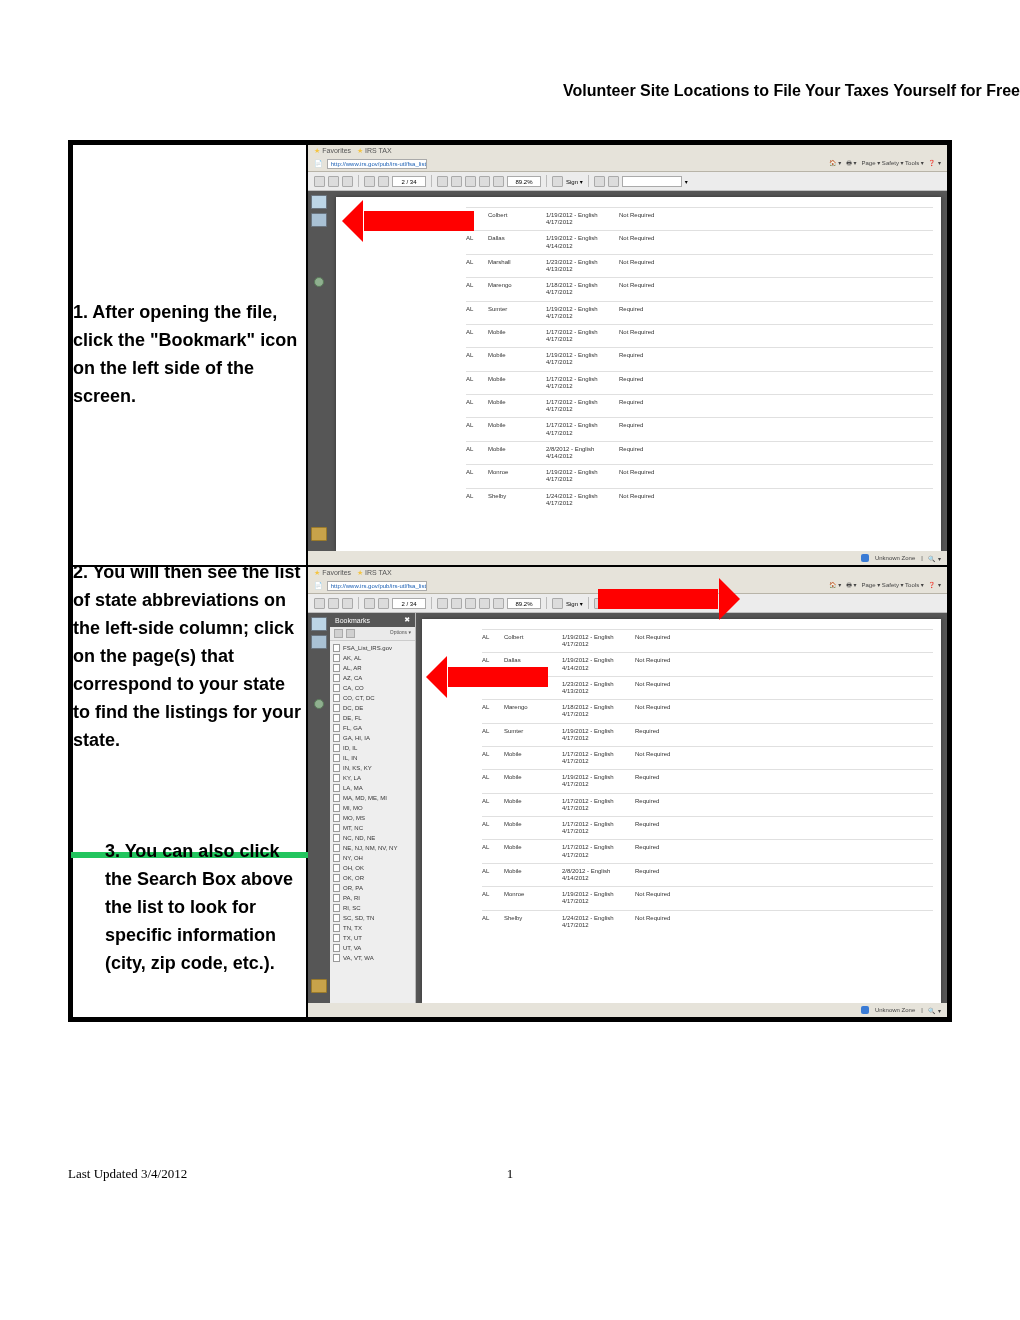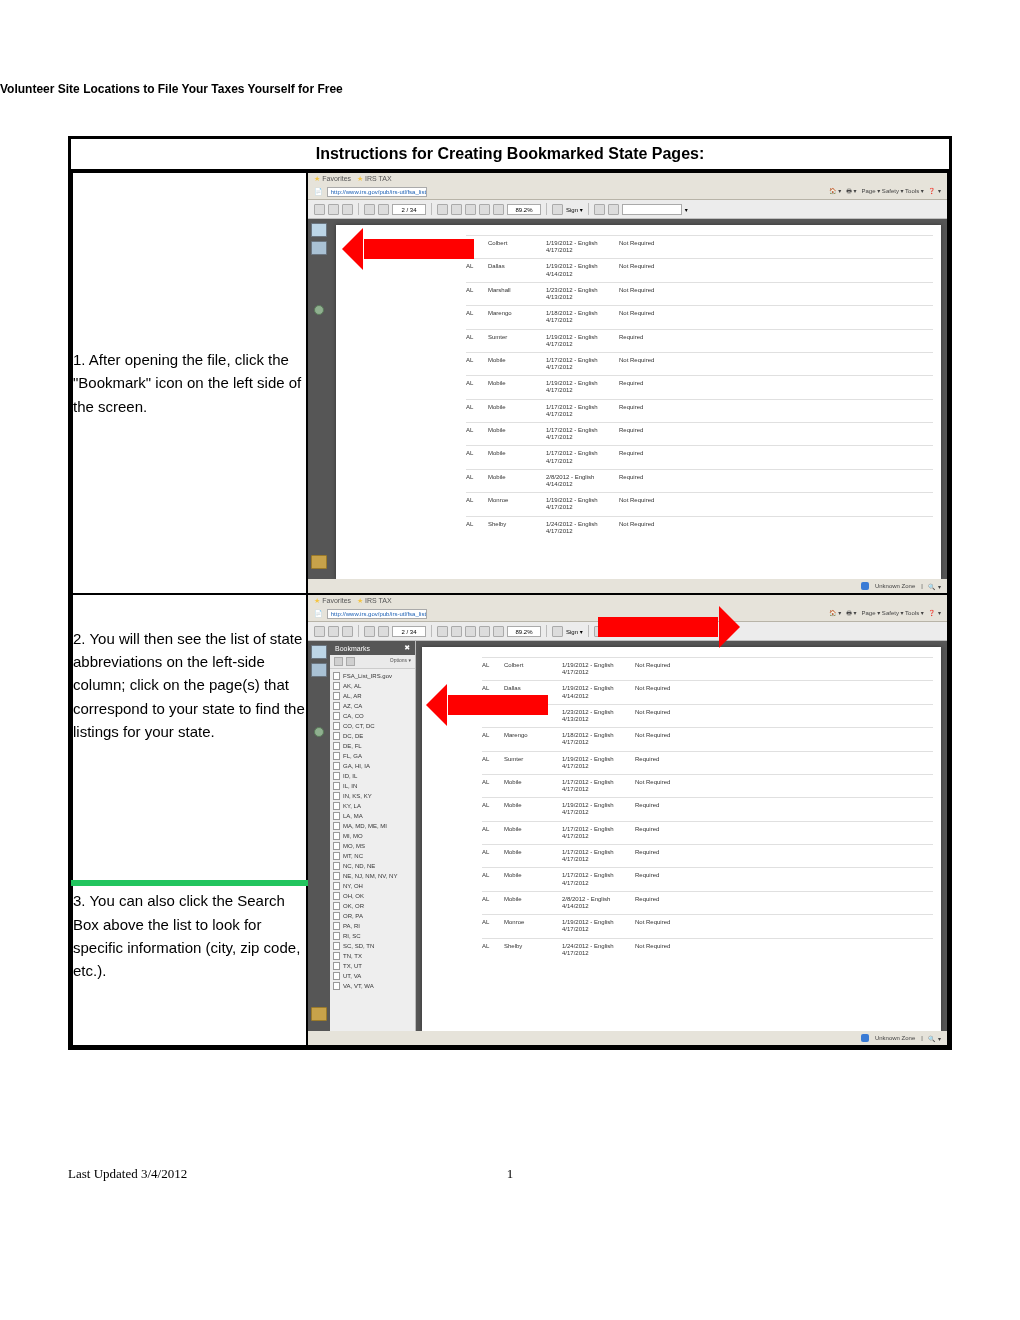--- a/index.html
+++ b/index.html
@@ -5,23 +5,23 @@
   * { box-sizing: border-box; }
   html, body { margin:0; padding:0; }
   body {
     width:1020px; height:1320px;
     background:#fff;
     font-family: Arial, Helvetica, sans-serif;
     color:#000;
     position:relative;
   }
   .page-title {
-    text-align:left;
+    text-align:right;
     font-weight:bold;
-    font-size:12px;
+    font-size:16px;
     padding-top:82px;
     padding-bottom:40px;
   }
   .frame {
     margin:0 68px 0 68px;
     border:3px solid #000;
   }
   .frame-header {
     text-align:center;
     font-weight:bold;
@@ -34,22 +34,22 @@
     border-collapse:collapse;
   }
   table.layout > tbody > tr > td {
     border:2px solid #000;
     vertical-align:top;
     padding:0;
   }
   td.instruction {
     width:235px;
     padding:10px 8px 10px 6px;
-    font-size:15px;
-    font-weight:normal;
+    font-size:18px;
+    font-weight:bold;
     line-height:1.55;
   }
   td.instruction.middle { vertical-align:middle; }
   td.shot { background:#fff; }
   .shot-inner { position:relative; width:100%; }
 
   
   .browser-top {
     background:#e6e3da;
     border-bottom:1px solid #b8b4a8;
@@ -230,21 +230,20 @@
     font-family: "Times New Roman", serif;
   }
   .footer .pnum { position:absolute; left:50%; transform:translateX(-50%); }
 </style>
 </head>
 <body>
 
 <div class="page-title">Volunteer Site Locations to File Your Taxes Yourself for Free</div>
 
 <div class="frame">
-  <div class="frame-header">Instructions for Creating Bookmarked State Pages:</div>
 
   <table class="layout">
       <tbody>
 
   <tr>
     <td class="instruction middle">1. After opening the file, click the "Bookmark" icon on the left side of the screen.</td>
     <td class="shot">
       <div class="shot-inner">
 
         <div class="browser-top">
@@ -681,21 +680,21 @@
           <span class="shield"></span>
           <span>Unknown Zone</span>
           <span>|</span>
           <span>🔍 ▾</span>
         </div>
       </div>
     </td>
   </tr>
   <tr>
     <td class="instruction">
-      <div style="height:100px; display:flex; align-items:center;">3. You can also click the Search Box above the list to look for specific information (city, zip code, etc.).</div>
+      <div style="height:100px; display:flex; align-items:center;padding-left:32px;">3. You can also click the Search Box above the list to look for specific information (city, zip code, etc.).</div>
     </td>
   </tr>
 
   </tbody>
     </table>
 </div>
 
 <div class="footer">
   <span>Last Updated 3/4/2012</span>
   <span class="pnum">1</span>

